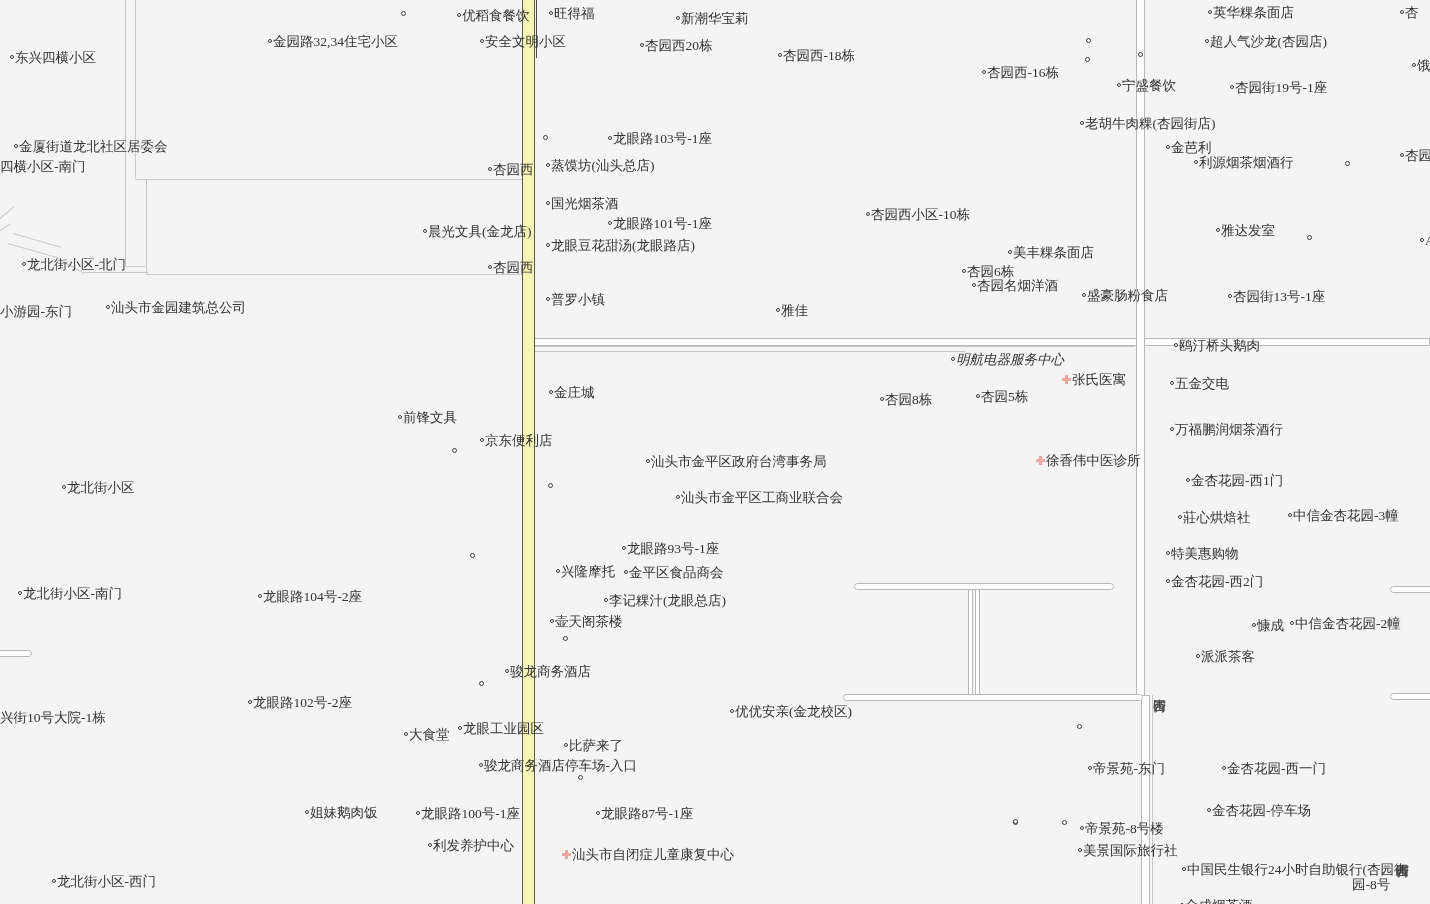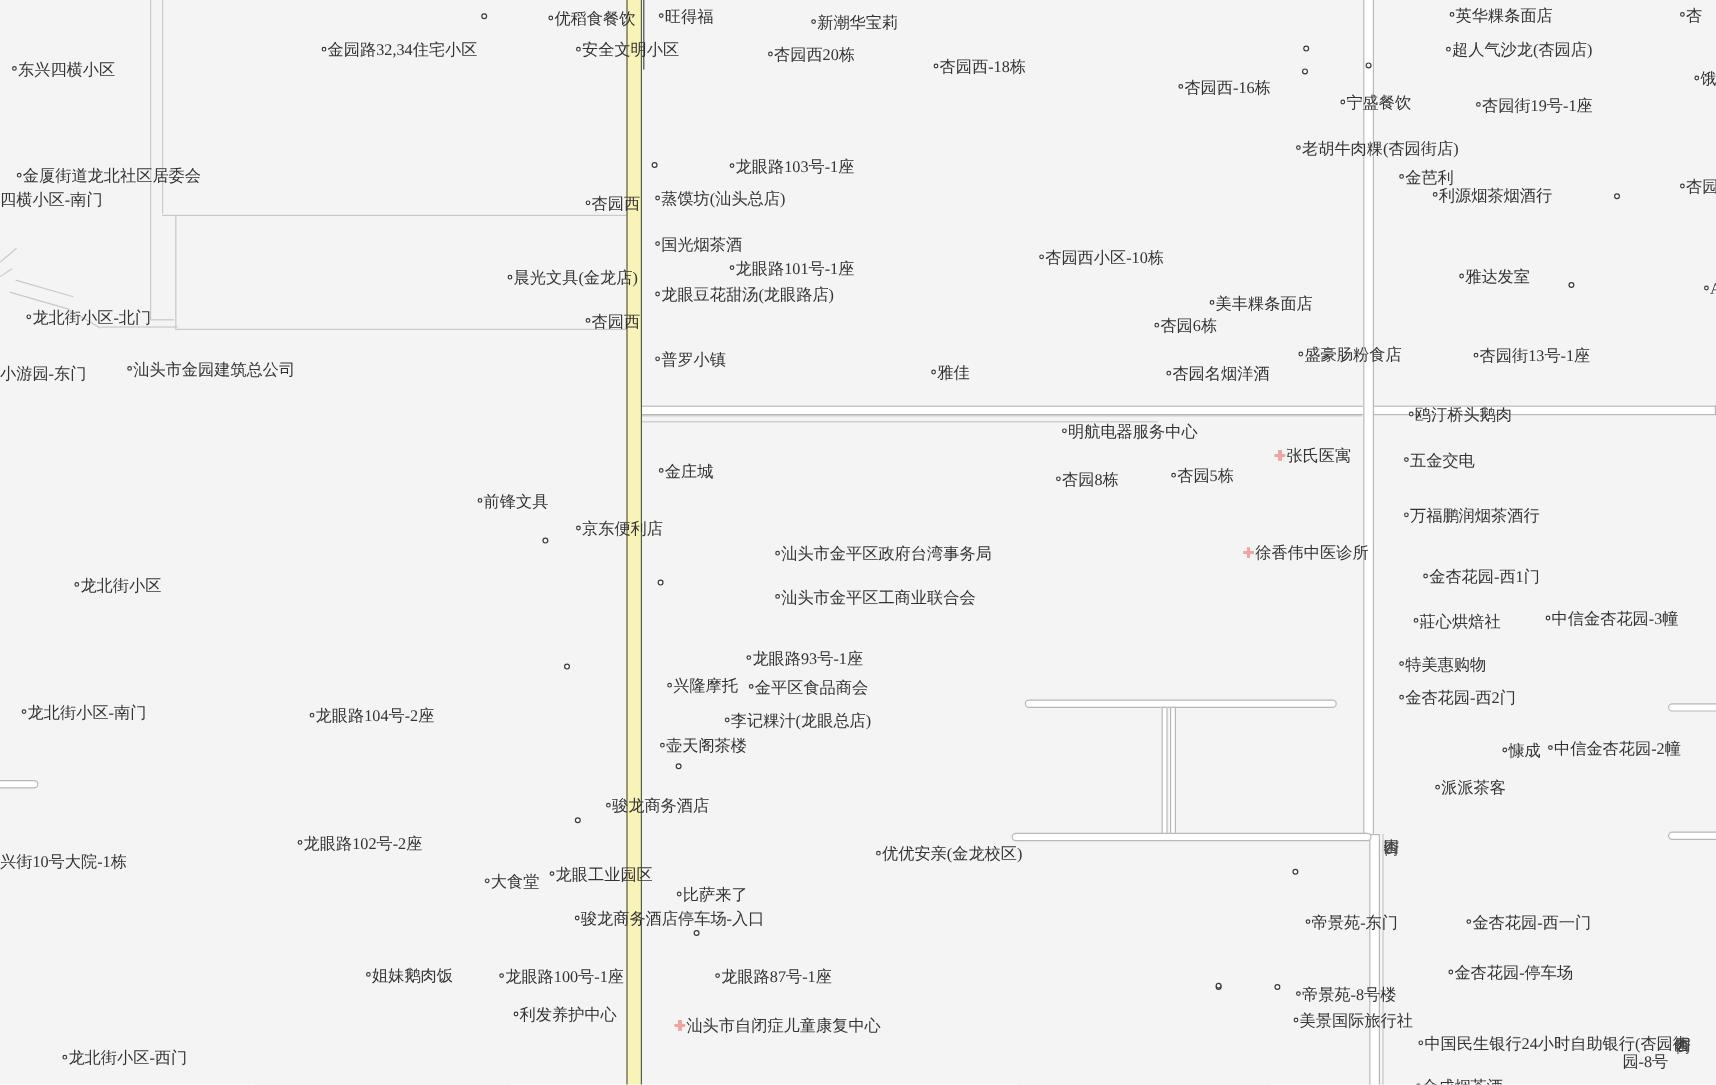--- a/index.html
+++ b/index.html
@@ -194,41 +194,41 @@
       <div class="poi" style="left: 423px; top: 224px;"><span class="dot"></span><span class="lbl">晨光文具(金龙店)</span></div>
       <div class="poi" style="left: 608px; top: 216px;"><span class="dot"></span><span class="lbl">龙眼路101号-1座</span></div>
       <div class="poi" style="left: 1216px; top: 223px;"><span class="dot"></span><span class="lbl">雅达发室</span></div>
       <div class="poi" style="left: 546px; top: 238px;"><span class="dot"></span><span class="lbl">龙眼豆花甜汤(龙眼路店)</span></div>
       <div class="poi" style="left: 1420px; top: 233px;"><span class="dot"></span><span class="lbl">A</span></div>
       <div class="poi" style="left: 1008px; top: 245px;"><span class="dot"></span><span class="lbl">美丰粿条面店</span></div>
       <div class="poi" style="left: 488px; top: 260px;"><span class="dot"></span><span class="lbl">杏园西</span></div>
       <div class="poi" style="left: 962px; top: 264px;"><span class="dot"></span><span class="lbl">杏园6栋</span></div>
       <div class="poi" style="left: 22px; top: 257px; text-align: center;"><span class="dot"></span><span class="lbl">龙北街小区-北门</span></div>
       <div class="poi" style="left: 546px; top: 292px;"><span class="dot"></span><span class="lbl">普罗小镇</span></div>
-      <div class="poi" style="left: 972px; top: 304px;"><span class="dot"></span><span class="lbl">杏园名烟洋酒</span></div>
+      <div class="poi" style="left: 972px; top: 278px;"><span class="dot"></span><span class="lbl">杏园名烟洋酒</span></div>
       <div class="poi" style="left: 1082px; top: 288px;"><span class="dot"></span><span class="lbl">盛豪肠粉食店</span></div>
       <div class="poi" style="left: 1228px; top: 289px;"><span class="dot"></span><span class="lbl">杏园街13号-1座</span></div>
       <div class="poi" style="left: 776px; top: 303px;"><span class="dot"></span><span class="lbl">雅佳</span></div>
       <div class="poi" style="left: 0px; top: 304px;"><span class="lbl">小游园-东门</span></div>
       <div class="poi" style="left: 106px; top: 300px;"><span class="dot"></span><span class="lbl">汕头市金园建筑总公司</span></div>
       <div class="poi" style="left: 1174px; top: 338px;"><span class="dot"></span><span class="lbl">鸥汀桥头鹅肉</span></div>
-      <div class="poi" style="left: 885px; top: 352px;"><span class="dot"></span><span class="lbl">明航电器服务中心</span></div>
+      <div class="poi" style="left: 951px; top: 352px; font-style: italic;"><span class="dot"></span><span class="lbl">明航电器服务中心</span></div>
       <div class="poi medical" style="left: 1062px; top: 372px;"><span class="dot"></span><span class="lbl">张氏医寓</span></div>
       <div class="poi" style="left: 1170px; top: 376px;"><span class="dot"></span><span class="lbl">五金交电</span></div>
       <div class="poi" style="left: 549px; top: 385px;"><span class="dot"></span><span class="lbl">金庄城</span></div>
       <div class="poi" style="left: 880px; top: 392px;"><span class="dot"></span><span class="lbl">杏园8栋</span></div>
       <div class="poi" style="left: 976px; top: 389px;"><span class="dot"></span><span class="lbl">杏园5栋</span></div>
       <div class="poi" style="left: 398px; top: 410px;"><span class="dot"></span><span class="lbl">前锋文具</span></div>
       <div class="poi" style="left: 1170px; top: 422px;"><span class="dot"></span><span class="lbl">万福鹏润烟茶酒行</span></div>
       <div class="poi" style="left: 480px; top: 433px;"><span class="dot"></span><span class="lbl">京东便利店</span></div>
       <div class="poi" style="left: 646px; top: 454px;"><span class="dot"></span><span class="lbl">汕头市金平区政府台湾事务局</span></div>
       <div class="poi medical" style="left: 1036px; top: 453px;"><span class="dot"></span><span class="lbl">徐香伟中医诊所</span></div>
       <div class="poi" style="left: 62px; top: 480px;"><span class="dot"></span><span class="lbl">龙北街小区</span></div>
       <div class="poi" style="left: 1186px; top: 473px;"><span class="dot"></span><span class="lbl">金杏花园-西1门</span></div>
-      <div class="poi" style="left: 646px; top: 490px; text-align: right;"><span class="dot"></span><span class="lbl">汕头市金平区工商业联合会</span></div>
+      <div class="poi" style="left: 676px; top: 490px; text-align: right;"><span class="dot"></span><span class="lbl">汕头市金平区工商业联合会</span></div>
       <div class="poi" style="left: 1178px; top: 510px;"><span class="dot"></span><span class="lbl">莊心烘焙社</span></div>
       <div class="poi" style="left: 1288px; top: 508px;"><span class="dot"></span><span class="lbl">中信金杏花园-3幢</span></div>
       <div class="poi" style="left: 622px; top: 541px;"><span class="dot"></span><span class="lbl">龙眼路93号-1座</span></div>
       <div class="poi" style="left: 1166px; top: 546px;"><span class="dot"></span><span class="lbl">特美惠购物</span></div>
       <div class="poi" style="left: 556px; top: 564px;"><span class="dot"></span><span class="lbl">兴隆摩托</span></div>
       <div class="poi" style="left: 624px; top: 565px;"><span class="dot"></span><span class="lbl">金平区食品商会</span></div>
       <div class="poi" style="left: 1166px; top: 574px;"><span class="dot"></span><span class="lbl">金杏花园-西2门</span></div>
       <div class="poi" style="left: 18px; top: 586px;"><span class="dot"></span><span class="lbl">龙北街小区-南门</span></div>
       <div class="poi" style="left: 258px; top: 589px;"><span class="dot"></span><span class="lbl">龙眼路104号-2座</span></div>
       <div class="poi" style="left: 604px; top: 593px;"><span class="dot"></span><span class="lbl">李记粿汁(龙眼总店)</span></div>

